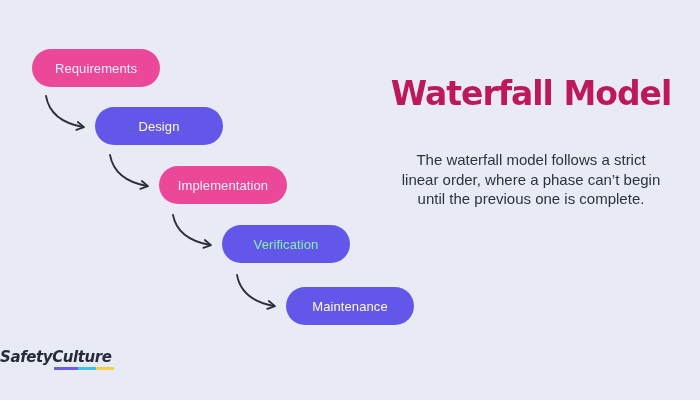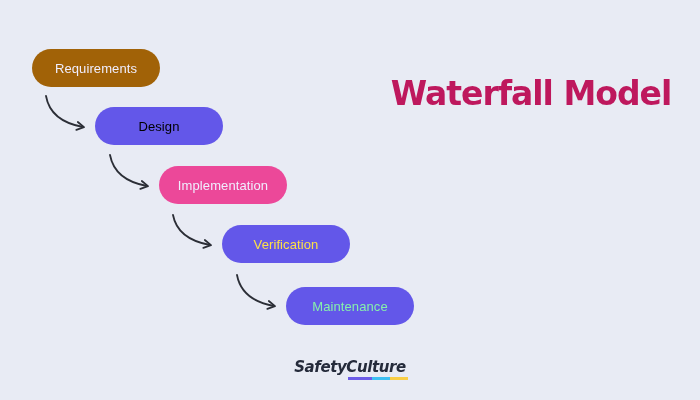--- a/index.html
+++ b/index.html
@@ -60,22 +60,21 @@
     margin-top: 36px;
     font-size: 15px;
     line-height: 19.5px;
     color: #2E3240;
   }
   .desc-line { white-space: nowrap; }
 
   .footer {
     position: absolute;
     left: 0; right: 0;
-    top: 358px;
-    text-align: center;
+    top: 348px;
   }
   .brand {
     display: inline-block;
     font-family: "DejaVu Sans", sans-serif;
     font-weight: 700;
     font-style: italic;
     font-size: 15px;
     letter-spacing: -0.4px;
     color: #252B3B;
     white-space: nowrap;
@@ -107,38 +106,43 @@
       <marker id="ah" markerWidth="12" markerHeight="12" refX="7" refY="5" orient="auto" markerUnits="userSpaceOnUse">
         <path d="M1,1 L8,5 L1,9" fill="none" stroke="#2B2E36" stroke-width="1.8" stroke-linecap="round" stroke-linejoin="round" style="stroke: rgb(43, 46, 54);"></path>
       </marker>
     </defs>
     <path d="M46,96 C49,113 61,123 83,127" fill="none" stroke="#2B2E36" stroke-width="1.8" stroke-linecap="round" marker-end="url(#ah)" style="stroke: rgb(43, 46, 54);"></path>
     <path d="M110,155 C113,171 125,182 147,186" fill="none" stroke="#2B2E36" stroke-width="1.8" stroke-linecap="round" marker-end="url(#ah)" style="stroke: rgb(43, 46, 54);"></path>
     <path d="M173,215 C176,231 188,241 210,245" fill="none" stroke="#2B2E36" stroke-width="1.8" stroke-linecap="round" marker-end="url(#ah)" style="stroke: rgb(43, 46, 54);"></path>
     <path d="M237,275 C240,291 252,302 274,306" fill="none" stroke="#2B2E36" stroke-width="1.8" stroke-linecap="round" marker-end="url(#ah)" style="stroke: rgb(43, 46, 54);"></path>
   </svg>
 
-  <div class="pill pill-0" style="background-color: #a16207; color: rgb(240, 238, 254);">
+  <div class="pill pill-0" style="background-color: #ec4899; color: rgb(240, 238, 254);">
     <span>Requirements</span>
   </div>
-  <div class="pill pill-1" style="background-color: rgb(99, 87, 233); color: #000000;">
+  <div class="pill pill-1" style="background-color: rgb(99, 87, 233); color: #fef9c3;">
     <span>Design</span>
   </div>
   <div class="pill pill-2" style="background-color: #ec4899; color: rgb(240, 238, 254);">
     <span>Implementation</span>
   </div>
-  <div class="pill pill-3" style="background-color: rgb(99, 87, 233); color: #fde047; text-align: right;">
+  <div class="pill pill-3" style="background-color: rgb(99, 87, 233); color: #86efac; text-align: right;">
     <span>Verification</span>
   </div>
-  <div class="pill pill-4" style="background-color: rgb(99, 87, 233); color: #86efac;">
+  <div class="pill pill-4" style="background-color: rgb(99, 87, 233); color: #fef9c3;">
     <span>Maintenance</span>
   </div>
 
   <div class="right-col">
     <h1 class="title" style="color: #be185d;">Waterfall Model</h1>
+    <div class="desc" style="color: rgb(46, 50, 64);">
+      <div class="desc-line">The waterfall model follows a strict</div>
+      <div class="desc-line">linear order, where a phase can’t begin</div>
+      <div class="desc-line">until the previous one is complete.</div>
+    </div>
   </div>
 
   <div class="footer">
     <span class="brand" style="color: rgb(37, 43, 59);">
       <span>Safety</span><span class="culture-wrap"><span>Culture</span>
         <span class="brand-underline">
           <span class="seg seg-purple" style="background-color: rgb(108, 92, 231);"></span>
           <span class="seg seg-blue" style="background-color: rgb(62, 192, 242);"></span>
           <span class="seg seg-yellow" style="background-color: rgb(248, 206, 70);"></span>
         </span>

